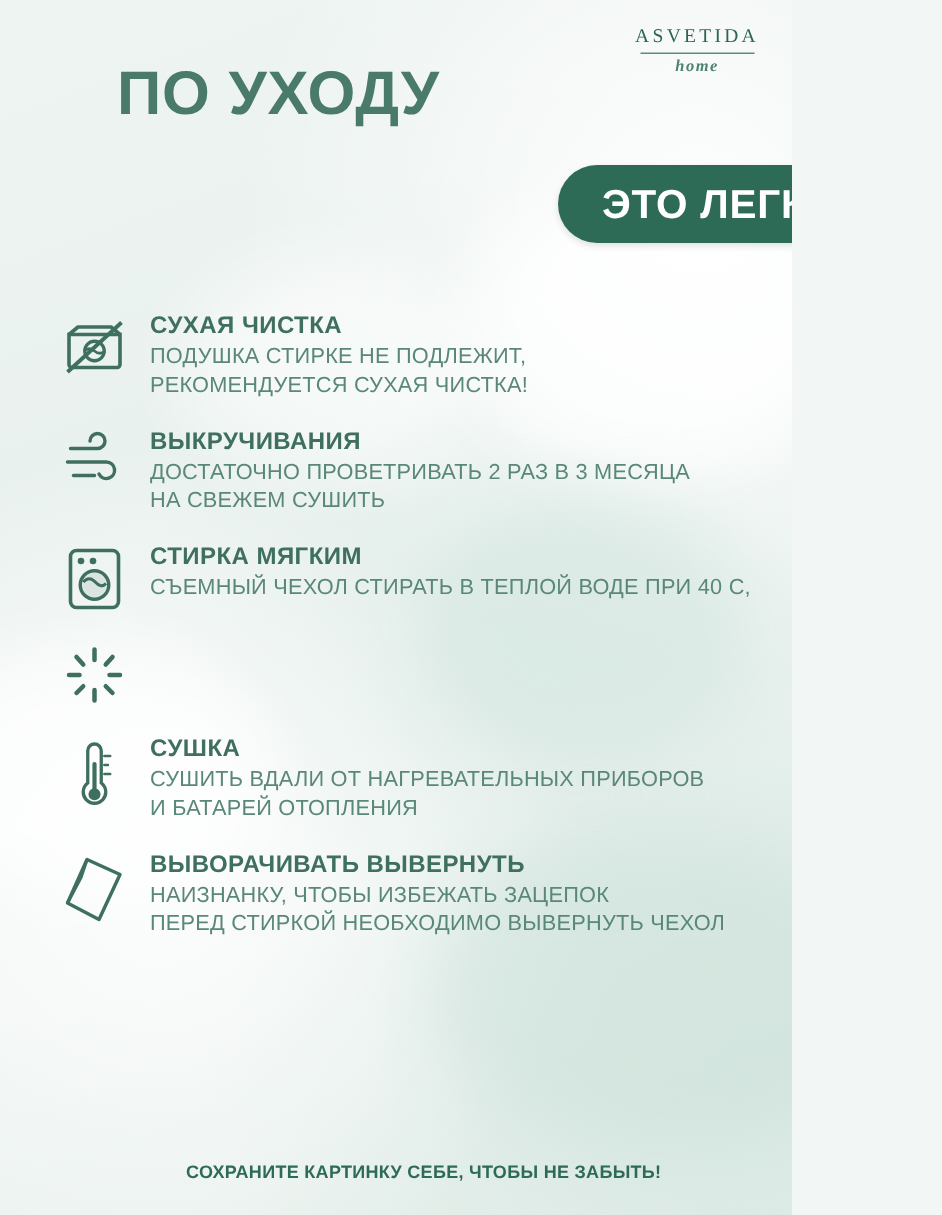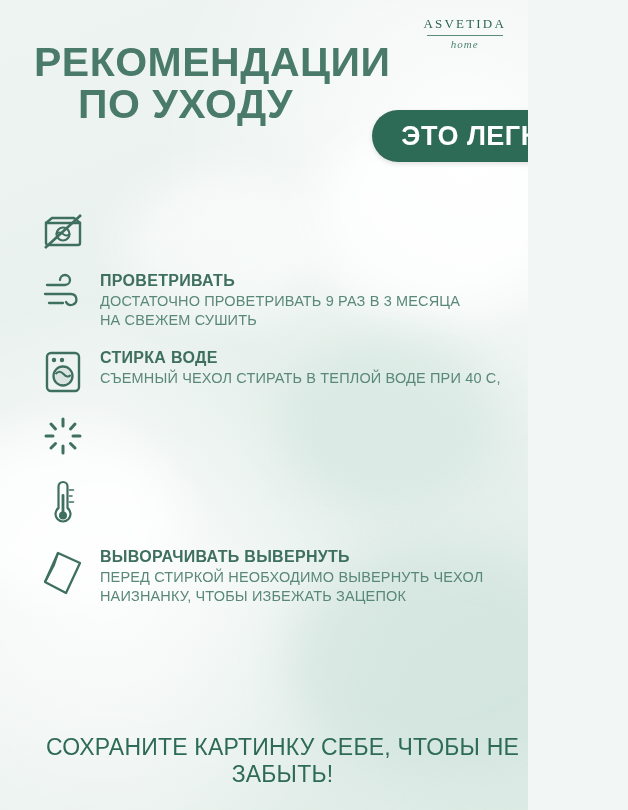--- a/index.html
+++ b/index.html
@@ -58,20 +58,21 @@
     height: 1px;
     background: #5b8d7c;
     margin: 3px auto 2px;
   }
   .logo-sub {
     font-family: "Liberation Serif", serif;
     font-style: italic;
     font-size: 11px;
     color: #4e8271;
     letter-spacing: 1px;
+    font-weight: bold;
   }
 
   
   .heading {
     position: absolute;
     top: 42px;
     left: 34px;
     line-height: 1.02;
     color: #3f6f60;
     font-weight: bold;
@@ -134,22 +135,22 @@
   }
   svg { display: block; }
 
   
   .footer {
     position: absolute;
     left: 0;
     right: 0;
     bottom: 22px;
     text-align: center;
-    font-size: 23px;
-    font-weight: normal;
+    font-size: 12px;
+    font-weight: bold;
     color: #2e6b57;
     letter-spacing: 0.2px;
     padding-left: 37px;
   }
 </style>
 </head>
 <body>
 
 <div class="page">
 
@@ -159,76 +160,82 @@
   <div class="blob b4"></div>
   <div class="blob b5"></div>
 
   <div class="logo">
     <div class="logo-name">ASVETIDA</div>
     <div class="logo-rule"></div>
     <div class="logo-sub">home</div>
   </div>
 
   <div class="heading">
-    <span class="l1">РЕКОМЕНДАЦИИ</span>
     <span class="l2">ПО УХОДУ</span>
   </div>
 
   <div class="badge">ЭТО ЛЕГКО!</div>
 
   <div class="list">
 
     <div class="row">
       <div class="icon-cell">
         <span>
           <svg width="42" height="42" viewBox="0 0 42 42">
             <path d="M4 13 h34 v20 a2 2 0 0 1 -2 2 H6 a2 2 0 0 1 -2 -2 Z" fill="none" stroke="#3e6f5f" stroke-width="2.4"></path>
             <path d="M4 13 L10 8 h22 l6 5" fill="none" stroke="#3e6f5f" stroke-width="2.4" stroke-linejoin="round"></path>
             <circle cx="21" cy="24" r="6.5" fill="none" stroke="#3e6f5f" stroke-width="2.2"></circle>
             <path d="M14 24 q3.5 -3 7 0 t7 0" fill="none" stroke="#3e6f5f" stroke-width="1.8"></path>
             <line x1="3" y1="38" x2="39" y2="5" stroke="#3e6f5f" stroke-width="2.6"></line>
           </svg>
         </span>
       </div>
+      <div class="txt-cell">
+        <div class="row-title">СУХАЯ ЧИСТКА</div>
+        <div class="row-desc">
+          <div>ПОДУШКА СТИРКЕ НЕ ПОДЛЕЖИТ,</div>
+          <div>РЕКОМЕНДУЕТСЯ СУХАЯ ЧИСТКА!</div>
+        </div>
+      </div>
     </div>
 
     <div class="row">
       <div class="icon-cell">
         <span>
           <svg width="44" height="40" viewBox="0 0 44 40">
             <path d="M6 12 h18 a5 5 0 1 0 -5 -5" fill="none" stroke="#3e6f5f" stroke-width="2.3" stroke-linecap="round"></path>
             <path d="M4 21 h26 a5.5 5.5 0 1 1 -5 8" fill="none" stroke="#3e6f5f" stroke-width="2.3" stroke-linecap="round"></path>
             <path d="M8 30 h14" fill="none" stroke="#3e6f5f" stroke-width="2.3" stroke-linecap="round"></path>
           </svg>
         </span>
       </div>
       <div class="txt-cell">
-        <div class="row-title">ПРОВЕТРИВАТЬ</div>
-        <div class="row-desc">
-          <div>ДОСТАТОЧНО ПРОВЕТРИВАТЬ 9 РАЗ В 3 МЕСЯЦА</div>
+        <div class="row-title">ВЫКРУЧИВАНИЯ</div>
+        <div class="row-desc">
+          <div>ДОСТАТОЧНО ПРОВЕТРИВАТЬ 2 РАЗ В 3 МЕСЯЦА</div>
           <div>НА СВЕЖЕМ СУШИТЬ</div>
         </div>
       </div>
     </div>
 
     <div class="row">
       <div class="icon-cell">
         <span>
           <svg width="40" height="44" viewBox="0 0 40 44">
             <rect x="4" y="3" width="32" height="38" rx="4" fill="none" stroke="#3e6f5f" stroke-width="2.4"></rect>
             <circle cx="11" cy="10" r="2.2" fill="#3e6f5f"></circle>
             <circle cx="19" cy="10" r="2.2" fill="#3e6f5f"></circle>
             <circle cx="20" cy="26" r="9.5" fill="none" stroke="#3e6f5f" stroke-width="2.3"></circle>
             <path d="M12 26 a8 8 0 0 1 16 0 a8 8 0 0 1 -16 0 Z" fill="#3e6f5f" opacity="0.12"></path>
             <path d="M12.5 24 q4 -4.5 8 0 t7.2 1" fill="none" stroke="#3e6f5f" stroke-width="2"></path>
           </svg>
         </span>
       </div>
       <div class="txt-cell">
-        <div class="row-title">СТИРКА ВОДЕ</div>
+        <div class="row-title">СТИРКА МЯГКИМ</div>
         <div class="row-desc">
           <div>СЪЕМНЫЙ ЧЕХОЛ СТИРАТЬ В ТЕПЛОЙ ВОДЕ ПРИ 40 С,</div>
         </div>
       </div>
     </div>
 
     <div class="row">
       <div class="icon-cell">
         <span>
           <svg width="42" height="42" viewBox="0 0 42 42">
@@ -255,36 +262,43 @@
             <circle cx="15" cy="37.5" r="4" fill="#3e6f5f"></circle>
             <rect x="13.6" y="16" width="2.8" height="19" rx="1.4" fill="#3e6f5f"></rect>
             <g stroke="#3e6f5f" stroke-width="1.6" stroke-linecap="round">
               <line x1="21.5" y1="12" x2="25.5" y2="12"></line>
               <line x1="21.5" y1="18" x2="24" y2="18"></line>
               <line x1="21.5" y1="24" x2="25.5" y2="24"></line>
             </g>
           </svg>
         </span>
       </div>
+      <div class="txt-cell">
+        <div class="row-title">СУШКА</div>
+        <div class="row-desc">
+          <div>СУШИТЬ ВДАЛИ ОТ НАГРЕВАТЕЛЬНЫХ ПРИБОРОВ</div>
+          <div>И БАТАРЕЙ ОТОПЛЕНИЯ</div>
+        </div>
+      </div>
     </div>
 
     <div class="row">
       <div class="icon-cell">
         <span>
           <svg width="46" height="48" viewBox="0 0 46 48">
             <path d="M18 4 L40 14 L26 44 L5 33 Z" fill="none" stroke="#3e6f5f" stroke-width="2.3" stroke-linejoin="round"></path>
             <path d="M18 4 L14 16 L5 33" fill="none" stroke="#3e6f5f" stroke-width="2.1" stroke-linejoin="round"></path>
           </svg>
         </span>
       </div>
       <div class="txt-cell">
         <div class="row-title">ВЫВОРАЧИВАТЬ ВЫВЕРНУТЬ</div>
         <div class="row-desc">
+          <div>НАИЗНАНКУ, ЧТОБЫ ИЗБЕЖАТЬ ЗАЦЕПОК</div>
           <div>ПЕРЕД СТИРКОЙ НЕОБХОДИМО ВЫВЕРНУТЬ ЧЕХОЛ</div>
-          <div>НАИЗНАНКУ, ЧТОБЫ ИЗБЕЖАТЬ ЗАЦЕПОК</div>
         </div>
       </div>
     </div>
 
   </div>
 
   <div class="footer">СОХРАНИТЕ КАРТИНКУ СЕБЕ, ЧТОБЫ НЕ ЗАБЫТЬ!</div>
 </div>
 
 </body></html>

